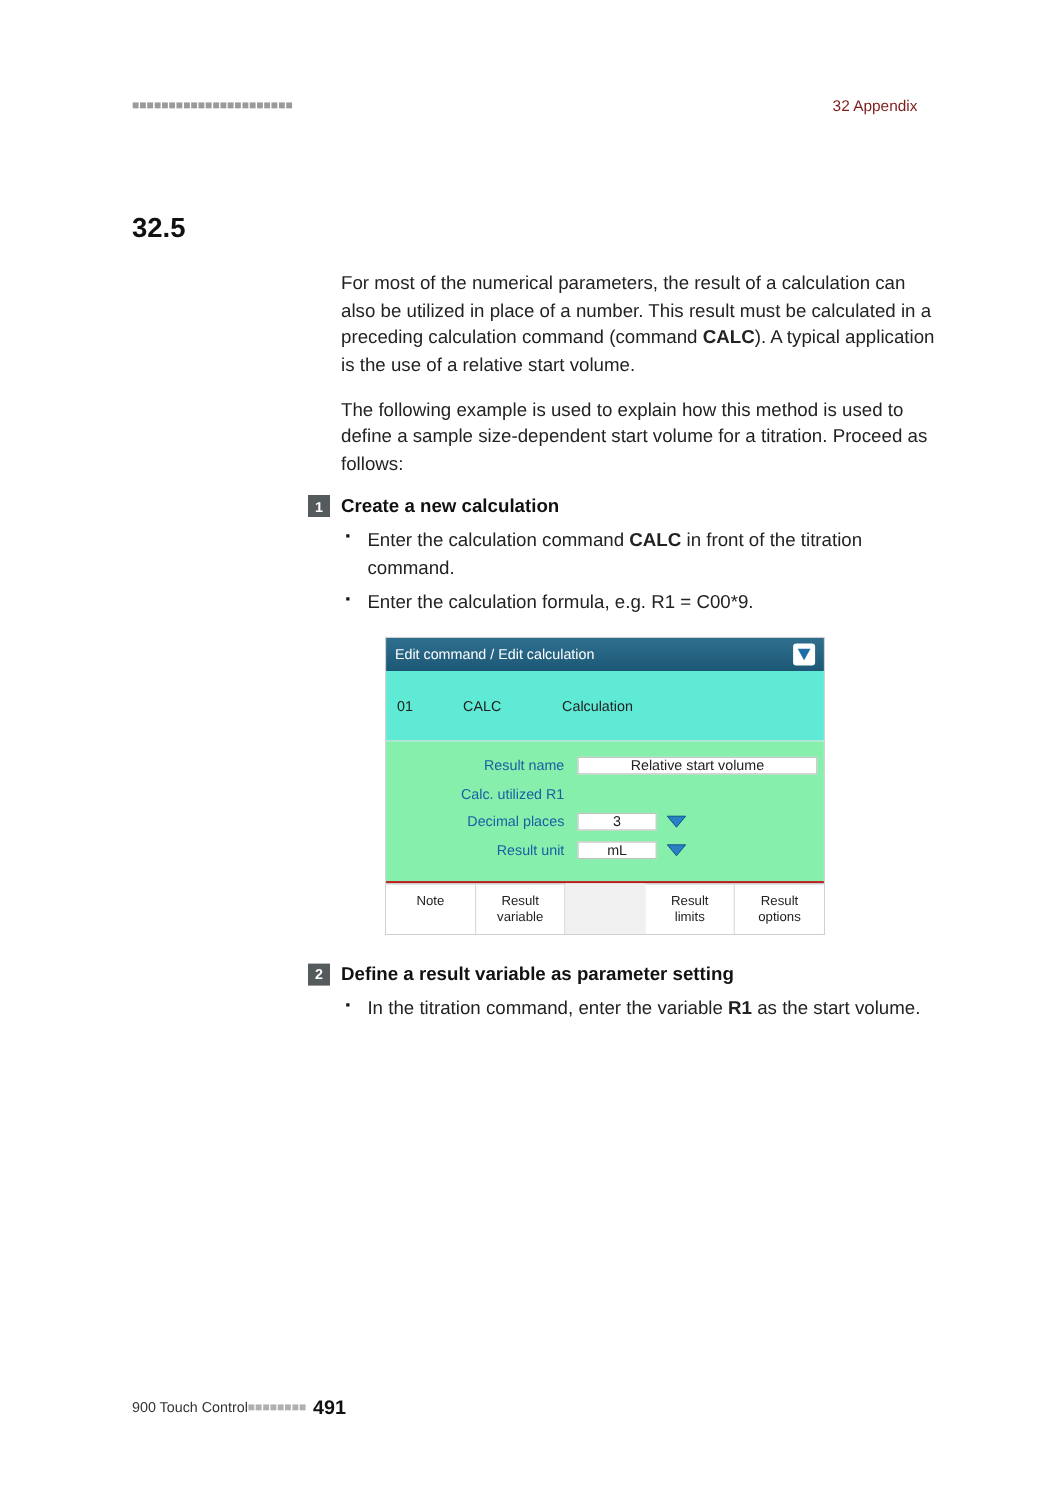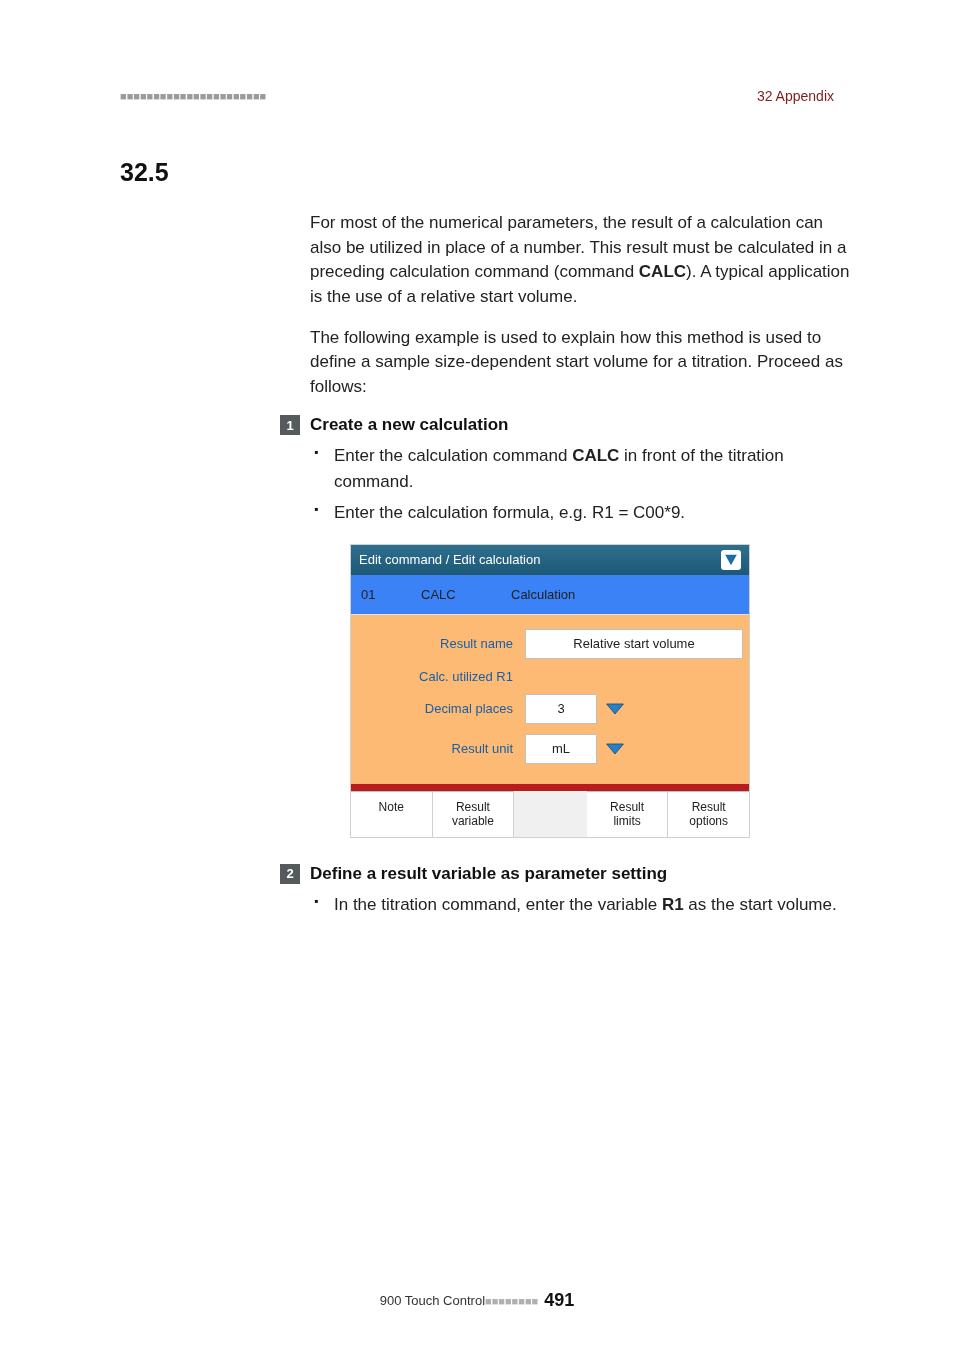--- a/index.html
+++ b/index.html
@@ -4,54 +4,54 @@
 <style>
   * { box-sizing: border-box; margin: 0; padding: 0; }
   html, body { width: 954px; height: 1350px; background: #fff; font-family: "Segoe UI", Arial, sans-serif; color: #2b2b2b; }
   .page { position: relative; width: 954px; height: 1350px; padding: 88px 120px 0 120px; }
 
   .header-row { display: flex; justify-content: space-between; align-items: center; margin-bottom: 54px; }
   .header-dashes { letter-spacing: 0; color: #9a9a9a; font-size: 11px; font-weight: 900; }
   .header-appendix { color: #7f1d1d; font-size: 14px; }
 
   .section-heading { font-size: 25px; font-weight: 800; color: #111; display: flex; gap: 30px; margin-bottom: 24px; }
-  .section-heading .num { min-width: 60px; }
+  .section-heading .num { min-width: 60px; margin-top: 35px; }
 
   .body-col { margin-left: 190px; width: 540px; }
   .para { font-size: 17px; line-height: 1.45; margin-bottom: 16px; color: #222; }
 
   .step-row { display: flex; align-items: flex-start; margin-top: 14px; margin-bottom: 8px; }
   .step-badge { background: #555b5d; color: #fff; font-weight: 700; font-size: 13px; width: 20px; height: 20px; display: flex; align-items: center; justify-content: center; margin-right: 10px; margin-left: -30px; }
   .step-title { font-weight: 700; font-size: 17px; color: #111; }
 
   ul.bullets { list-style: none; padding-left: 24px; }
   ul.bullets li { position: relative; font-size: 17px; line-height: 1.5; margin-bottom: 6px; color: #222; }
   ul.bullets li::before { content: "▪"; position: absolute; left: -20px; top: 0; font-size: 12px; color: #111; }
 
   .strong { font-weight: 700; }
 
   
   .ui-mock { margin-top: 18px; margin-bottom: 26px; width: 400px; border: 1px solid #d0d0d0; font-family: Arial, sans-serif; margin-left: 40px; }
   .ui-titlebar { background: linear-gradient(#2f6f8e, #1c5876); color: #fff; font-size: 13px; padding: 5px 8px; display: flex; justify-content: space-between; align-items: center; }
   .ui-titlebar .help-icon { width: 20px; height: 20px; background: #fff; border-radius: 3px; display: flex; align-items: center; justify-content: center; color: #1c5876; }
-  .ui-subhead { background: #3b82f6; padding: 12px 10px; font-size: 13px; color: #222; border-bottom: 1px solid #e0e0e0; display: flex; }
+  .ui-subhead { background: #5eead4; padding: 24px 10px; font-size: 13px; color: #222; border-bottom: 1px solid #e0e0e0; display: flex; }
   .ui-subhead .col1 { width: 60px; }
-  .ui-form { padding: 14px 6px 10px 6px; background: #fdba74; }
+  .ui-form { padding: 14px 6px 10px 6px; background: #86efac; }
   .ui-row { display: flex; align-items: center; margin-bottom: 10px; }
   .ui-label { width: 168px; text-align: right; padding-right: 12px; color: #1a5fa3; font-size: 13px; }
-  .ui-field { flex: 1; height: 30px; border: 1px solid #c0c0c0; background: #fff; display: flex; align-items: center; padding: 0 10px; font-size: 13px; color: #222; justify-content: center; }
+  .ui-field { flex: 1; height: 16px; border: 1px solid #c0c0c0; background: #fff; display: flex; align-items: center; padding: 0 10px; font-size: 13px; color: #222; justify-content: center; }
   .ui-field.narrow { flex: none; width: 72px; justify-content: center; }
   .ui-dropdown-arrow { margin-left: 8px; }
   .ui-dropdown-arrow svg { width: 20px; height: 16px; display:block; }
-  .ui-bottom { display: flex; border-top: 7px solid #b91c1c; background: #f3f3f3; }
+  .ui-bottom { display: flex; border-top: 2px solid #b91c1c; background: #f3f3f3; }
   .ui-bottom .btn { flex: 1; text-align: center; padding: 8px 4px; font-size: 12px; color: #222; border-right: 1px solid #d0d0d0; line-height: 1.2; background:#fff; border-top:1px solid #c0c0c0;}
   .ui-bottom .btn:last-child { border-right: none; }
   .ui-bottom .spacer { flex: 1; background:#f0f0f0;}
 
-  .footer { position: absolute; bottom: 39px; left: 120px; right: 120px; display: flex; justify-content: center; align-items: center; }
+  .footer { position: absolute; bottom: 60px; left: 120px; right: 120px; display: flex; justify-content: flex-start; align-items: center; }
   .footer-left { font-size: 13px; color: #333; }
   .footer-right { display: flex; align-items: center; gap: 6px; }
   .footer-dashes { color: #b0b0b0; font-size: 11px; font-weight: 900; letter-spacing: 0; }
   .footer-page { font-size: 18px; font-weight: 800; color: #111; }
 </style>
 </head>
 <body>
 
 <div class="page">
 

